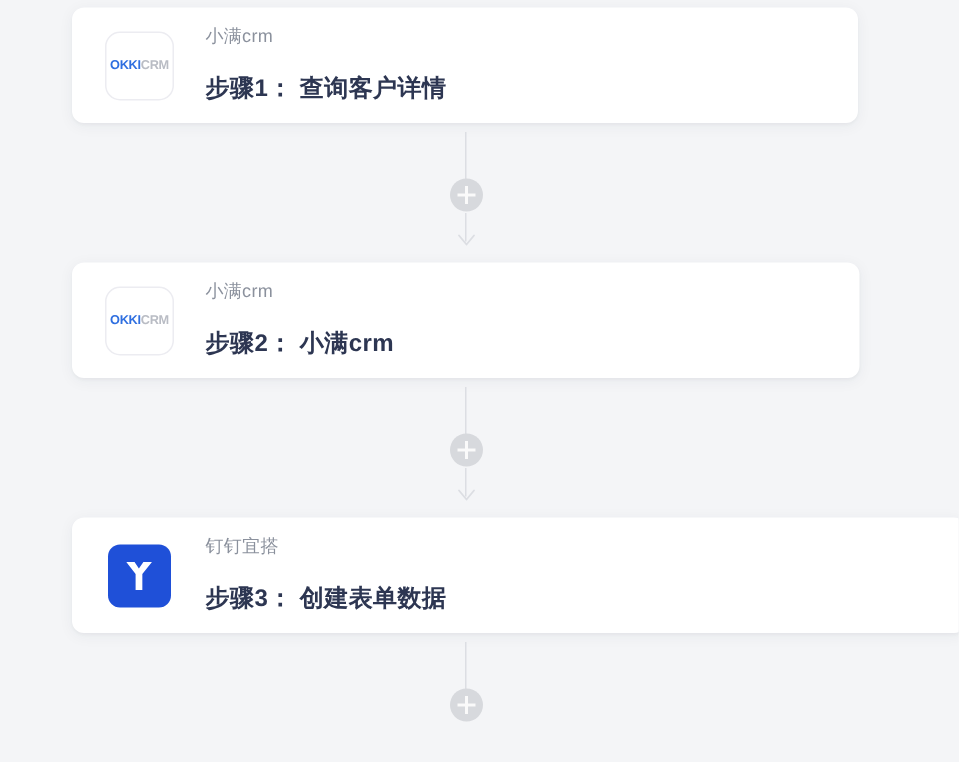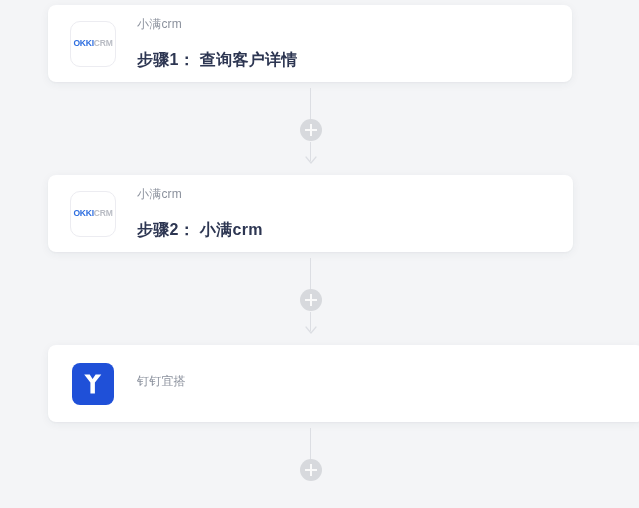--- a/index.html
+++ b/index.html
@@ -204,20 +204,21 @@
   <div class="step-card card-3">
     <div class="icon-tile dingtalk">
       <div class="dd-square">
         <svg width="26" height="26" viewBox="0 0 26 26">
           <path d="M4.2 3.6 L10.4 11.6 L10.4 22.4 L14.9 22.4 L14.9 11.6 L21.3 3.6 L15.6 3.6 L12.6 8.0 L9.7 3.6 Z" fill="#ffffff"></path>
         </svg>
       </div>
     </div>
     <div class="card-text">
       <div class="app-name">钉钉宜搭</div>
+      <div class="step-title">步骤3： 创建表单数据</div>
     </div>
   </div>
 
   <div class="connector conn-3">
     <div class="conn-line line-top"></div>
     <div class="plus-btn"></div>
   </div>
 
 </div>
 

